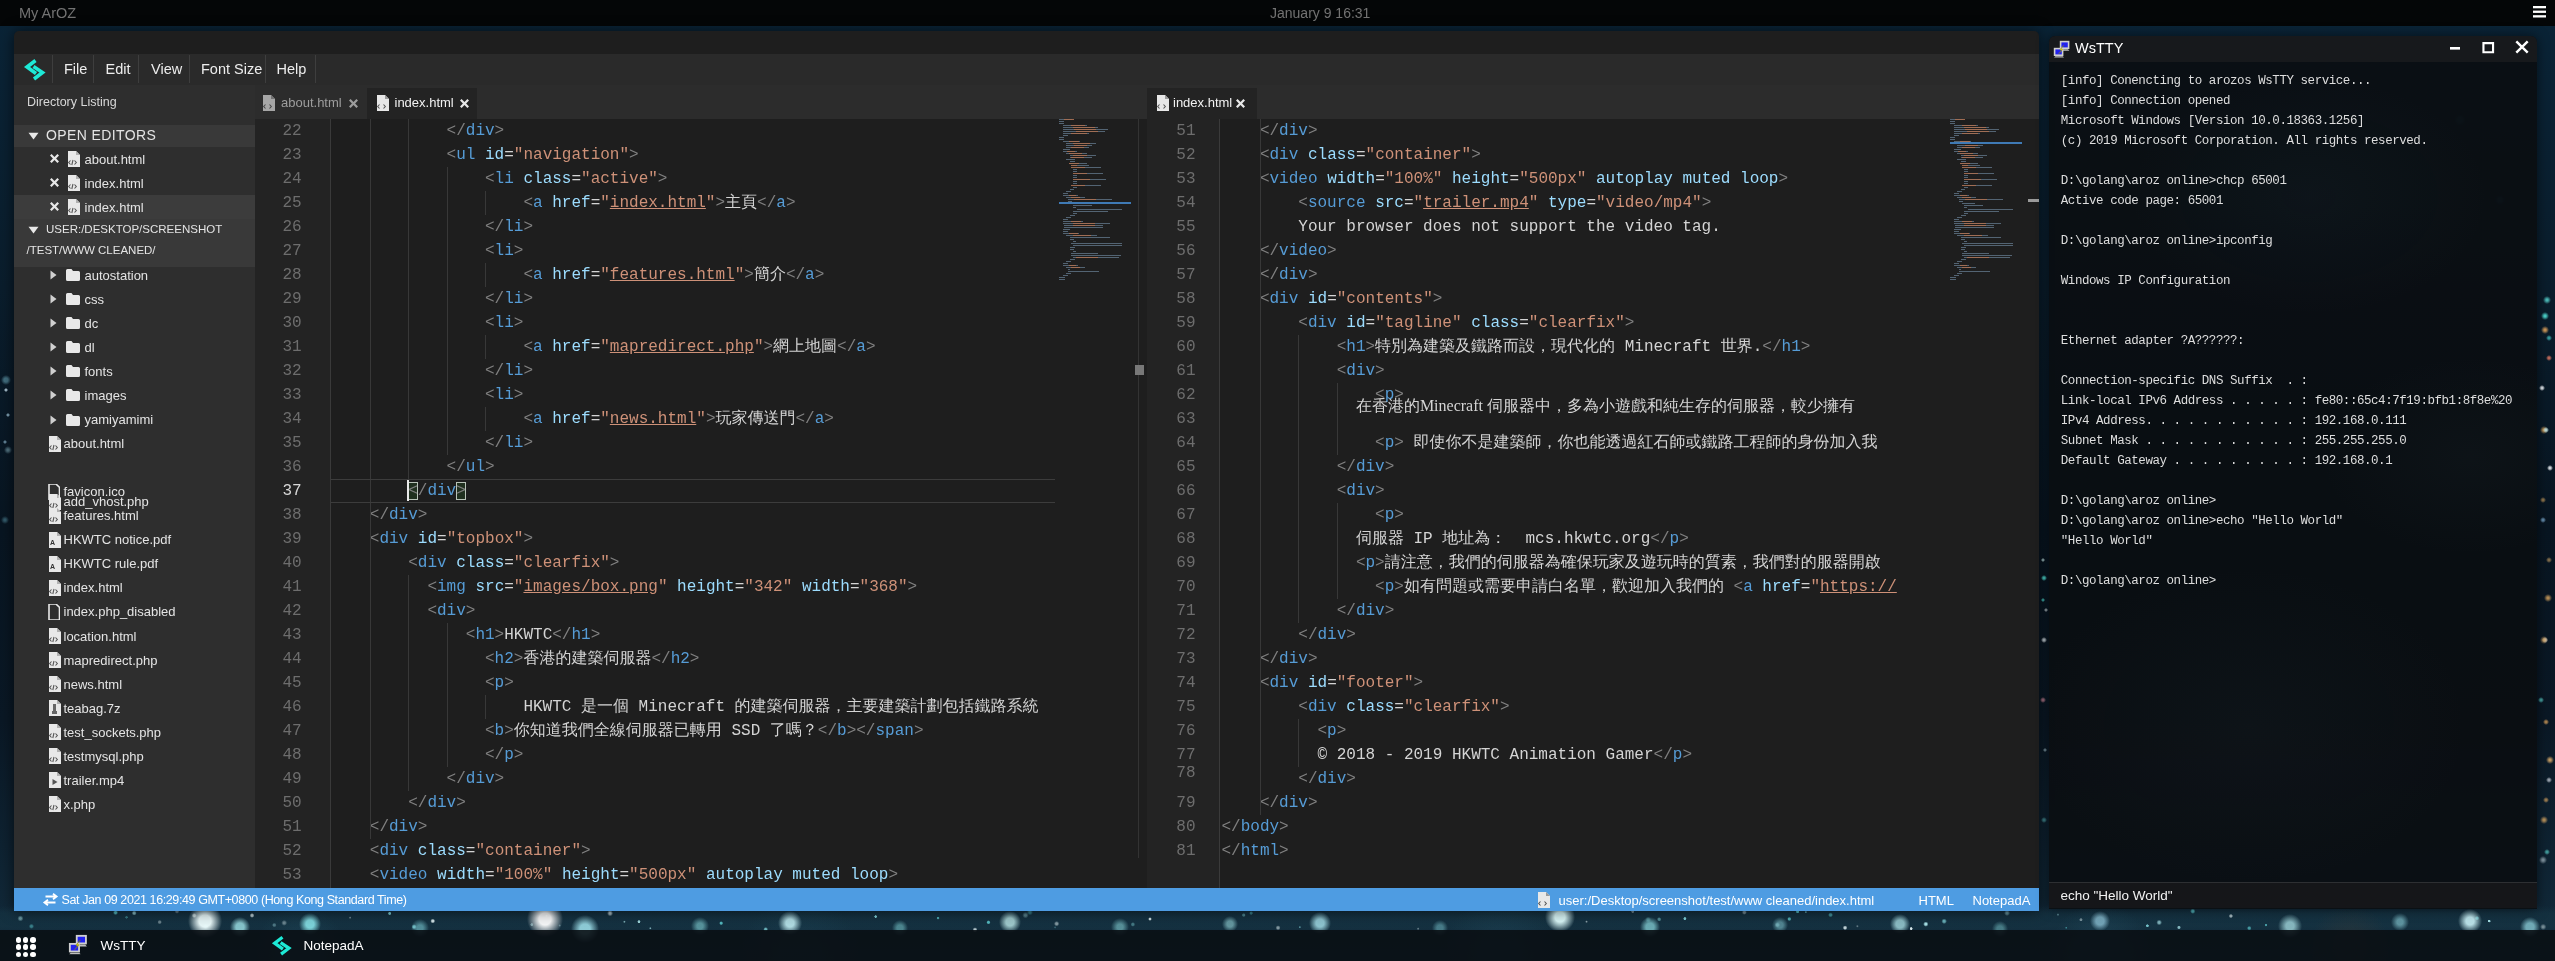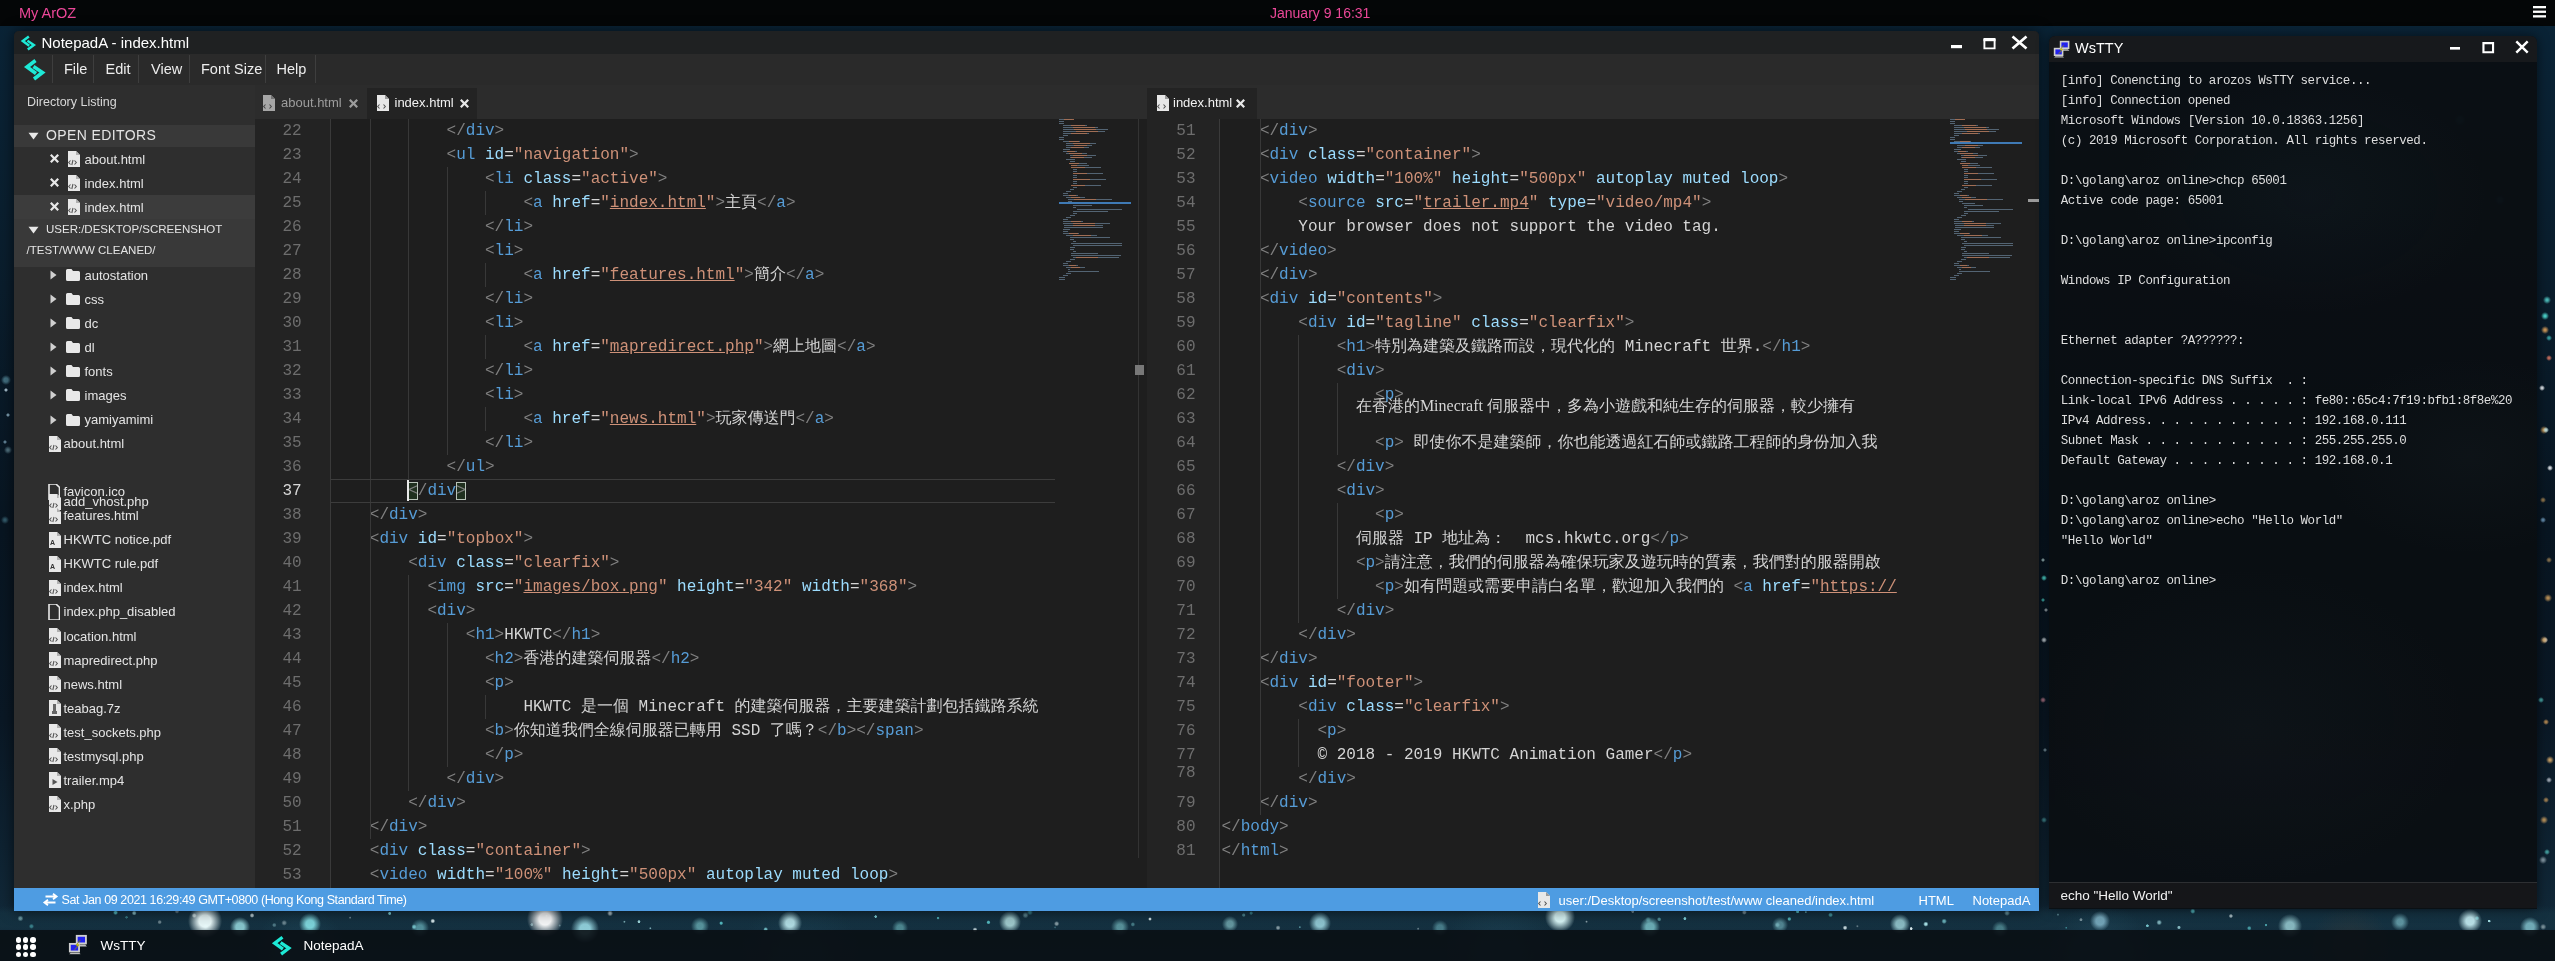--- a/index.html
+++ b/index.html
@@ -1,21 +1,21 @@
 <!DOCTYPE html>
 <html><head><meta charset="utf-8"><style>
 * { margin:0; padding:0; box-sizing:border-box; } svg { display:block; }
 html,body { width:2555px; height:961px; overflow:hidden; background:#06131c; }
 body { font-family:"Liberation Sans",sans-serif; position:relative; }
 .abs { position:absolute; }
 #desktop { position:absolute; inset:0;
  background:linear-gradient(180deg,#0a2437 0%,#0a1d2c 30%,#081521 55%,#0a1825 75%,#0e2231 88%,#132c3d 100%);
 }
 #bokeh { position:absolute; inset:0; background-image:radial-gradient(circle at 205px 921px, rgba(240,255,255,.95) 0, rgba(240,255,255,.95) 6px, transparent 17px),radial-gradient(circle at 240px 927px, rgba(160,230,235,.8) 0, rgba(160,230,235,.8) 4px, transparent 10px),radial-gradient(circle at 310px 924px, rgba(140,235,240,.85) 0, rgba(140,235,240,.85) 4px, transparent 11px),radial-gradient(circle at 420px 928px, rgba(120,200,210,.6) 0, rgba(120,200,210,.6) 3px, transparent 9px),radial-gradient(circle at 545px 919px, rgba(255,255,255,.95) 0, rgba(255,255,255,.95) 6px, transparent 18px),radial-gradient(circle at 585px 929px, rgba(170,240,250,.8) 0, rgba(170,240,250,.8) 5px, transparent 14px),radial-gradient(circle at 700px 926px, rgba(130,210,215,.6) 0, rgba(130,210,215,.6) 3px, transparent 9px),radial-gradient(circle at 790px 923px, rgba(200,245,250,.85) 0, rgba(200,245,250,.85) 4px, transparent 12px),radial-gradient(circle at 900px 928px, rgba(120,200,205,.55) 0, rgba(120,200,205,.55) 3px, transparent 8px),radial-gradient(circle at 1010px 922px, rgba(190,235,235,.8) 0, rgba(190,235,235,.8) 4px, transparent 11px),radial-gradient(circle at 1120px 927px, rgba(130,205,210,.6) 0, rgba(130,205,210,.6) 3px, transparent 9px),radial-gradient(circle at 1230px 924px, rgba(150,215,220,.6) 0, rgba(150,215,220,.6) 3px, transparent 8px),radial-gradient(circle at 1320px 923px, rgba(170,230,240,.8) 0, rgba(170,230,240,.8) 4px, transparent 11px),radial-gradient(circle at 1440px 928px, rgba(120,195,205,.5) 0, rgba(120,195,205,.5) 3px, transparent 8px),radial-gradient(circle at 1560px 917px, rgba(225,255,255,.95) 0, rgba(225,255,255,.95) 5px, transparent 15px),radial-gradient(circle at 1650px 927px, rgba(140,220,225,.7) 0, rgba(140,220,225,.7) 4px, transparent 10px),radial-gradient(circle at 1780px 925px, rgba(130,200,210,.55) 0, rgba(130,200,210,.55) 3px, transparent 8px),radial-gradient(circle at 1900px 924px, rgba(175,230,235,.75) 0, rgba(175,230,235,.75) 4px, transparent 10px),radial-gradient(circle at 2000px 929px, rgba(120,195,200,.5) 0, rgba(120,195,200,.5) 3px, transparent 8px),radial-gradient(circle at 2100px 921px, rgba(150,205,225,.7) 0, rgba(150,205,225,.7) 4px, transparent 10px),radial-gradient(circle at 2290px 926px, rgba(170,225,230,.75) 0, rgba(170,225,230,.75) 4px, transparent 12px),radial-gradient(circle at 2400px 922px, rgba(140,210,220,.6) 0, rgba(140,210,220,.6) 3px, transparent 9px),radial-gradient(circle at 2470px 921px, rgba(210,250,255,.85) 0, rgba(210,250,255,.85) 4px, transparent 12px),radial-gradient(circle at 2530px 927px, rgba(150,220,230,.7) 0, rgba(150,220,230,.7) 4px, transparent 10px),radial-gradient(circle at 2545px 316px, rgba(80,225,215,.9) 0, rgba(80,225,215,.9) 1px, transparent 4px),radial-gradient(circle at 2549px 338px, rgba(70,200,200,.7) 0, rgba(70,200,200,.7) 1px, transparent 3px),radial-gradient(circle at 2546px 430px, rgba(200,240,245,.8) 0, rgba(200,240,245,.8) 1px, transparent 3px),radial-gradient(circle at 2543px 500px, rgba(190,150,90,.7) 0, rgba(190,150,90,.7) 1px, transparent 3px),radial-gradient(circle at 2549px 560px, rgba(200,160,100,.6) 0, rgba(200,160,100,.6) 1px, transparent 3px),radial-gradient(circle at 2544px 640px, rgba(220,170,100,.75) 0, rgba(220,170,100,.75) 1px, transparent 4px),radial-gradient(circle at 2550px 760px, rgba(230,180,110,.8) 0, rgba(230,180,110,.8) 1px, transparent 4px),radial-gradient(circle at 2546px 800px, rgba(210,160,95,.7) 0, rgba(210,160,95,.7) 1px, transparent 3px),radial-gradient(circle at 2543px 860px, rgba(200,220,230,.6) 0, rgba(200,220,230,.6) 1px, transparent 4px),radial-gradient(circle at 2044px 578px, rgba(80,225,215,.9) 0, rgba(80,225,215,.9) 1px, transparent 3px),radial-gradient(circle at 2043px 600px, rgba(80,225,215,.7) 0, rgba(80,225,215,.7) 1px, transparent 2px),radial-gradient(circle at 2044px 640px, rgba(230,240,245,.8) 0, rgba(230,240,245,.8) 1px, transparent 3px),radial-gradient(circle at 2043px 700px, rgba(225,145,165,.7) 0, rgba(225,145,165,.7) 1px, transparent 3px),radial-gradient(circle at 2045px 750px, rgba(170,200,210,.6) 0, rgba(170,200,210,.6) 1px, transparent 2px),radial-gradient(circle at 2044px 820px, rgba(90,190,195,.6) 0, rgba(90,190,195,.6) 1px, transparent 3px),radial-gradient(circle at 6px 380px, rgba(120,190,210,.5) 0, rgba(120,190,210,.5) 2px, transparent 5px),radial-gradient(circle at 8px 450px, rgba(150,200,215,.5) 0, rgba(150,200,215,.5) 1px, transparent 4px),radial-gradient(circle at 5px 520px, rgba(100,170,190,.45) 0, rgba(100,170,190,.45) 1px, transparent 4px),radial-gradient(circle at 2460px 120px, rgba(60,130,160,.35) 0, rgba(60,130,160,.35) 2px, transparent 6px),radial-gradient(circle at 2500px 200px, rgba(60,140,165,.3) 0, rgba(60,140,165,.3) 2px, transparent 5px),radial-gradient(circle at 2547px 300px, rgba(90,220,215,.8) 0, rgba(90,220,215,.8) 1px, transparent 4px),radial-gradient(circle at 2545px 330px, rgba(235,170,95,.85) 0, rgba(235,170,95,.85) 1px, transparent 4px),radial-gradient(circle at 2549px 358px, rgba(225,120,100,.8) 0, rgba(225,120,100,.8) 1px, transparent 3px),radial-gradient(circle at 2542px 388px, rgba(240,245,250,.9) 0, rgba(240,245,250,.9) 1px, transparent 3px),radial-gradient(circle at 2544px 430px, rgba(235,180,100,.8) 0, rgba(235,180,100,.8) 1px, transparent 4px),radial-gradient(circle at 2550px 468px, rgba(235,240,245,.85) 0, rgba(235,240,245,.85) 1px, transparent 3px),radial-gradient(circle at 2543px 520px, rgba(130,180,220,.7) 0, rgba(130,180,220,.7) 1px, transparent 3px),radial-gradient(circle at 2548px 598px, rgba(230,175,100,.75) 0, rgba(230,175,100,.75) 1px, transparent 4px),radial-gradient(circle at 2545px 640px, rgba(240,245,250,.8) 0, rgba(240,245,250,.8) 1px, transparent 3px),radial-gradient(circle at 2541px 700px, rgba(90,210,205,.7) 0, rgba(90,210,205,.7) 1px, transparent 3px),radial-gradient(circle at 2546px 722px, rgba(230,170,95,.7) 0, rgba(230,170,95,.7) 1px, transparent 3px),radial-gradient(circle at 2549px 780px, rgba(220,225,235,.65) 0, rgba(220,225,235,.65) 1px, transparent 3px),radial-gradient(circle at 2544px 820px, rgba(235,180,105,.75) 0, rgba(235,180,105,.75) 1px, transparent 4px),radial-gradient(circle at 2547px 852px, rgba(85,200,195,.7) 0, rgba(85,200,195,.7) 1px, transparent 3px),radial-gradient(circle at 6px 390px, rgba(200,225,240,.8) 0, rgba(200,225,240,.8) 1px, transparent 2px),radial-gradient(circle at 8px 415px, rgba(170,210,230,.7) 0, rgba(170,210,230,.7) 1px, transparent 2px),radial-gradient(circle at 5px 442px, rgba(150,195,220,.6) 0, rgba(150,195,220,.6) 1px, transparent 2px),radial-gradient(circle at 2043px 560px, rgba(200,235,235,.7) 0, rgba(200,235,235,.7) 1px, transparent 2px),radial-gradient(circle at 2046px 610px, rgba(230,240,245,.6) 0, rgba(230,240,245,.6) 1px, transparent 2px),radial-gradient(circle at 300px 950px, rgba(40,90,110,.25) 0, rgba(40,90,110,.25) 16px, transparent 45px),radial-gradient(circle at 800px 955px, rgba(35,80,100,.22) 0, rgba(35,80,100,.22) 21px, transparent 60px),radial-gradient(circle at 1500px 950px, rgba(40,85,105,.22) 0, rgba(40,85,105,.22) 19px, transparent 55px),radial-gradient(circle at 2100px 952px, rgba(45,95,115,.25) 0, rgba(45,95,115,.25) 18px, transparent 50px),radial-gradient(circle at 2350px 945px, rgba(70,60,50,.25) 0, rgba(70,60,50,.25) 14px, transparent 40px),radial-gradient(circle at 1632.7498000984458px 911.4752043492307px, rgba(235,250,252,0.43) 0, rgba(235,250,252,0.43) 1px, transparent 1.7500586367382385px),radial-gradient(circle at 274.31279571391394px 925.0726871486859px, rgba(180,240,245,0.37) 0, rgba(180,240,245,0.37) 1px, transparent 2.2907330674966992px),radial-gradient(circle at 252.0489568498289px 915.420556974424px, rgba(235,250,252,0.74) 0, rgba(235,250,252,0.74) 1px, transparent 2.4040374580999604px),radial-gradient(circle at 1789.3521831832968px 918.9708765982715px, rgba(90,200,205,0.80) 0, rgba(90,200,205,0.80) 1px, transparent 2.098418092567707px),radial-gradient(circle at 31.441861985494373px 926.3105657848233px, rgba(90,200,205,0.50) 0, rgba(90,200,205,0.50) 1px, transparent 2.596278789976454px),radial-gradient(circle at 559.7438181321996px 925.5063884511239px, rgba(180,240,245,0.40) 0, rgba(180,240,245,0.40) 0px, transparent 1.4044205530396974px),radial-gradient(circle at 2159.1607468590732px 922.4707945959709px, rgba(180,240,245,0.64) 0, rgba(180,240,245,0.64) 1px, transparent 2.8142565465487603px),radial-gradient(circle at 2476.982882867808px 918.1921531669587px, rgba(90,200,205,0.67) 0, rgba(90,200,205,0.67) 1px, transparent 2.304081262546454px),radial-gradient(circle at 1797.5667456237563px 911.8706632894576px, rgba(90,200,205,0.89) 0, rgba(90,200,205,0.89) 1px, transparent 1.6557965513030937px),radial-gradient(circle at 2178.953834168322px 927.4631896683501px, rgba(180,240,245,0.70) 0, rgba(180,240,245,0.70) 1px, transparent 1.9602524500783323px),radial-gradient(circle at 938.0254127943132px 918.0334383752207px, rgba(90,200,205,0.74) 0, rgba(90,200,205,0.74) 1px, transparent 1.6190140615429753px),radial-gradient(circle at 1744.3755938077682px 912.3566476819924px, rgba(235,250,252,0.44) 0, rgba(235,250,252,0.44) 1px, transparent 2.4699565763941207px),radial-gradient(circle at 975.022267646849px 929.8009436620953px, rgba(235,250,252,0.73) 0, rgba(235,250,252,0.73) 1px, transparent 2.4799995197081857px),radial-gradient(circle at 2147.415358080218px 925.7439983193786px, rgba(140,230,235,0.79) 0, rgba(140,230,235,0.79) 1px, transparent 1.6580961439282087px),radial-gradient(circle at 1029.946911166492px 912.2575834990193px, rgba(90,200,205,0.47) 0, rgba(90,200,205,0.47) 1px, transparent 3.02627224837109px),radial-gradient(circle at 1278.0550865154617px 927.8089799238473px, rgba(235,250,252,0.50) 0, rgba(235,250,252,0.50) 1px, transparent 2.485703740400848px),radial-gradient(circle at 638.9675944657781px 921.6659945490999px, rgba(180,240,245,0.84) 0, rgba(180,240,245,0.84) 1px, transparent 1.7254832170458705px),radial-gradient(circle at 1025.4832780052052px 915.1670944239884px, rgba(180,240,245,0.40) 0, rgba(180,240,245,0.40) 1px, transparent 3.1950752129902202px),radial-gradient(circle at 134.20442982457845px 913.0833334766626px, rgba(180,240,245,0.68) 0, rgba(180,240,245,0.68) 1px, transparent 2.45489208340618px),radial-gradient(circle at 988.4612985364852px 922.3218801388614px, rgba(90,200,205,0.88) 0, rgba(90,200,205,0.88) 1px, transparent 2.1360997755693543px),radial-gradient(circle at 2192.77264665328px 911.2181394169136px, rgba(90,200,205,0.77) 0, rgba(90,200,205,0.77) 1px, transparent 2.6414436387203892px),radial-gradient(circle at 875.6439467685444px 916.5765024443011px, rgba(140,230,235,0.87) 0, rgba(140,230,235,0.87) 1px, transparent 1.5163155086893394px),radial-gradient(circle at 2230.907939156831px 916.0043919642708px, rgba(235,250,252,0.63) 0, rgba(235,250,252,0.63) 1px, transparent 2.2011722261005966px),radial-gradient(circle at 284.2193816781936px 922.880703677762px, rgba(235,250,252,0.43) 0, rgba(235,250,252,0.43) 1px, transparent 2.883338696344934px),radial-gradient(circle at 1944.1523241901327px 921.2482015722729px, rgba(140,230,235,0.68) 0, rgba(140,230,235,0.68) 1px, transparent 2.7572529572611164px),radial-gradient(circle at 1251.172441313238px 913.125486781097px, rgba(90,200,205,0.48) 0, rgba(90,200,205,0.48) 1px, transparent 1.925961534361867px),radial-gradient(circle at 624.4051288914998px 921.7797819300893px, rgba(180,240,245,0.80) 0, rgba(180,240,245,0.80) 0px, transparent 1.3575140965827321px),radial-gradient(circle at 2489.3007690036557px 921.1214172210608px, rgba(180,240,245,0.87) 0, rgba(180,240,245,0.87) 1px, transparent 1.4515210230408826px),radial-gradient(circle at 432.771206204543px 921.0258019609469px, rgba(235,250,252,0.86) 0, rgba(235,250,252,0.86) 1px, transparent 2.4131878349652576px),radial-gradient(circle at 1925.820947488588px 924.1074850098928px, rgba(180,240,245,0.90) 0, rgba(180,240,245,0.90) 1px, transparent 2.6258979456382434px),radial-gradient(circle at 1659.1914858278174px 919.3239015943756px, rgba(140,230,235,0.49) 0, rgba(140,230,235,0.49) 1px, transparent 2.235151682071181px),radial-gradient(circle at 176.98551770565265px 911.3996509401342px, rgba(235,250,252,0.35) 0, rgba(235,250,252,0.35) 1px, transparent 2.3078430448489593px),radial-gradient(circle at 1805.8375947675888px 912.1186015706502px, rgba(140,230,235,0.82) 0, rgba(140,230,235,0.82) 0px, transparent 1.334800656220615px),radial-gradient(circle at 194.26909521829322px 915.5220880530109px, rgba(235,250,252,0.65) 0, rgba(235,250,252,0.65) 1px, transparent 2.537955556592561px),radial-gradient(circle at 1845.0819916788562px 927.765278427674px, rgba(235,250,252,0.78) 0, rgba(235,250,252,0.78) 1px, transparent 2.3524232994417997px),radial-gradient(circle at 2057.967404349608px 914.6177883728757px, rgba(180,240,245,0.54) 0, rgba(180,240,245,0.54) 0px, transparent 1.3938616284576466px),radial-gradient(circle at 1055.0887584058373px 927.4128982190225px, rgba(140,230,235,0.38) 0, rgba(140,230,235,0.38) 0px, transparent 1.308342374464341px),radial-gradient(circle at 1857.3803787561922px 926.2112577063723px, rgba(235,250,252,0.45) 0, rgba(235,250,252,0.45) 0px, transparent 1.418538064489608px),radial-gradient(circle at 1149.9922760178238px 919.0157511568536px, rgba(235,250,252,0.83) 0, rgba(235,250,252,0.83) 1px, transparent 1.757090289333881px),radial-gradient(circle at 205.72376758695208px 926.3524226499023px, rgba(140,230,235,0.38) 0, rgba(140,230,235,0.38) 1px, transparent 2.9119337849367453px),radial-gradient(circle at 2543.184645084198px 926.8845241165191px, rgba(235,250,252,0.44) 0, rgba(235,250,252,0.44) 1px, transparent 3.1379925145695022px),radial-gradient(circle at 1243.6720473903176px 915.0611986847845px, rgba(140,230,235,0.44) 0, rgba(140,230,235,0.44) 1px, transparent 2.002080585098905px),radial-gradient(circle at 20.453107229108866px 918.4180133941685px, rgba(180,240,245,0.51) 0, rgba(180,240,245,0.51) 1px, transparent 3.0530361471186667px),radial-gradient(circle at 1777.3765041084112px 924.8796010308938px, rgba(180,240,245,0.44) 0, rgba(180,240,245,0.44) 1px, transparent 2.7667230569685746px),radial-gradient(circle at 765.6707985012474px 929.405477934414px, rgba(140,230,235,0.76) 0, rgba(140,230,235,0.76) 1px, transparent 2.358360581632512px),radial-gradient(circle at 159.6281404559322px 922.0993742947204px, rgba(235,250,252,0.38) 0, rgba(235,250,252,0.38) 1px, transparent 2.205700765839027px),radial-gradient(circle at 1299.8060973933486px 927.1755083615383px, rgba(140,230,235,0.72) 0, rgba(140,230,235,0.72) 0px, transparent 1.3370426654075847px),radial-gradient(circle at 610.0658543523559px 913.2778456649953px, rgba(235,250,252,0.67) 0, rgba(235,250,252,0.67) 1px, transparent 2.980574628258875px),radial-gradient(circle at 115.54640559133291px 912.5576847044026px, rgba(90,200,205,0.86) 0, rgba(90,200,205,0.86) 1px, transparent 2.514746328945045px),radial-gradient(circle at 531.7757745415472px 924.6076442149989px, rgba(180,240,245,0.42) 0, rgba(180,240,245,0.42) 1px, transparent 1.677371905231692px),radial-gradient(circle at 1648.1169957592533px 919.6872668788386px, rgba(140,230,235,0.36) 0, rgba(140,230,235,0.36) 1px, transparent 3.0580366634110283px),radial-gradient(circle at 1586.5329163975248px 921.6968792671399px, rgba(235,250,252,0.63) 0, rgba(235,250,252,0.63) 0px, transparent 1.399962497849177px),radial-gradient(circle at 350.11512302716227px 917.6311678643258px, rgba(235,250,252,0.55) 0, rgba(235,250,252,0.55) 0px, transparent 1.3375826281200385px),radial-gradient(circle at 414.0994858637969px 926.8411541381563px, rgba(140,230,235,0.72) 0, rgba(140,230,235,0.72) 1px, transparent 2.607079850174742px),radial-gradient(circle at 1418.1437746988847px 928.7033647492855px, rgba(235,250,252,0.50) 0, rgba(235,250,252,0.50) 0px, transparent 1.407173003836423px),radial-gradient(circle at 2265.973148724444px 925.105916995639px, rgba(90,200,205,0.68) 0, rgba(90,200,205,0.68) 1px, transparent 1.5108958195499809px),radial-gradient(circle at 1830.5588334611587px 914.8683489342216px, rgba(90,200,205,0.63) 0, rgba(90,200,205,0.63) 1px, transparent 2.468475917770159px),radial-gradient(circle at 650.3367677368321px 928.2550218781529px, rgba(180,240,245,0.81) 0, rgba(180,240,245,0.81) 0px, transparent 1.3015977873250613px),radial-gradient(circle at 126.53950735159655px 917.3375742334966px, rgba(90,200,205,0.44) 0, rgba(90,200,205,0.44) 1px, transparent 1.4616393214034045px),radial-gradient(circle at 1132.843845007952px 924.4076814884398px, rgba(140,230,235,0.39) 0, rgba(140,230,235,0.39) 1px, transparent 2.3218137295494925px),radial-gradient(circle at 2249.2591750493616px 928.174642859638px, rgba(90,200,205,0.67) 0, rgba(90,200,205,0.67) 1px, transparent 2.2911805784110446px),radial-gradient(circle at 389.6772774857311px 913.4214648663607px, rgba(140,230,235,0.84) 0, rgba(140,230,235,0.84) 1px, transparent 1.8165166998602673px),radial-gradient(circle at 546.4936419995777px 915.7410650452356px, rgba(180,240,245,0.89) 0, rgba(180,240,245,0.89) 0px, transparent 1.4055872433435712px),radial-gradient(circle at 1911.1783561931543px 928.5895126288216px, rgba(235,250,252,0.89) 0, rgba(235,250,252,0.89) 1px, transparent 1.6734746644587173px),radial-gradient(circle at 2066.2524514492043px 927.7469078886031px, rgba(90,200,205,0.78) 0, rgba(90,200,205,0.78) 0px, transparent 1.2495727237963774px),radial-gradient(circle at 1056.6343113754308px 923.7282354564758px, rgba(235,250,252,0.50) 0, rgba(235,250,252,0.50) 1px, transparent 2.670115077655752px),radial-gradient(circle at 2007.057508112742px 913.0538169016562px, rgba(180,240,245,0.47) 0, rgba(180,240,245,0.47) 1px, transparent 2.9443335658121796px),radial-gradient(circle at 2080.9641121602303px 919.7457614588999px, rgba(235,250,252,0.47) 0, rgba(235,250,252,0.47) 1px, transparent 1.810381734677201px),radial-gradient(circle at 1684.8839523540314px 918.5708535927309px, rgba(140,230,235,0.88) 0, rgba(140,230,235,0.88) 1px, transparent 1.7572061220460078px),radial-gradient(circle at 721.1862315863347px 923.188153033545px, rgba(90,200,205,0.87) 0, rgba(90,200,205,0.87) 1px, transparent 1.9993567687201217px),linear-gradient(180deg, transparent 906px, rgba(40,105,115,.12) 913px, rgba(40,105,115,.12) 927px, transparent 934px); }
-#topbar { position:absolute; left:0; top:0; width:2555px; height:26px; background:#040607; color:#ec4899; }
+#topbar { position:absolute; left:0; top:0; width:2555px; height:26px; background:#040607; color:#737373; }
 #topbar .l { position:absolute; left:19px; top:5px; font-size:14.5px; }
 #topbar .c { position:absolute; left:1270px; top:5px; font-size:14px; }
 #win { position:absolute; left:13.5px; top:30.5px; width:2025.5px; height:880.5px; background:#1e1e1e;
  border-radius:5px 5px 0 0; box-shadow:0 0 14px rgba(0,0,0,.6); }
 #ttl { position:absolute; left:0; top:0; width:100%; height:23.5px; background:#1f2122; border-radius:5px 5px 0 0; }
 #ttl .t { position:absolute; left:28px; top:3.5px; font-size:15px; color:#fff; }
 #menu { position:absolute; left:0; top:23.5px; width:100%; height:30.5px; background:#2a2a2a; color:#ededed; font-size:14.5px; }
 #menu .sep { position:absolute; top:1px; height:28px; width:1px; background:#3e3e3e; }
 #menu .mi { position:absolute; top:7px; }
 #side { position:absolute; left:0; top:54px; width:241.5px; height:803px; background:#2e2e2e; color:#e4e4e4; }
@@ -57,41 +57,20 @@
 <svg class="abs" style="left:2533px;top:6px;" width="13" height="12" viewBox="0 0 13 12">
       <g fill="#fff">
         <rect y="0" width="13" height="2.3"></rect>
         <rect y="4.6" width="13" height="2.3"></rect>
         <rect y="9.2" width="13" height="2.3"></rect>
       </g>
     </svg>
   </div>
 
 <div id="win">
- <div id="ttl">
-      <span class="abs" style="left:6.5px;top:3px;">
-        <svg width="17" height="17" viewBox="0 0 24 24">
-          <g fill="none" stroke="#1de9d6" stroke-width="3.6">
-            <path d="M12.5 3.5L4 10l9 6.5"></path>
-            <path d="M10.5 9.5l9 6-8.5 6.5"></path>
-          </g>
-        </svg>
-      </span>
-      <span class="t">NotepadA - index.html</span>
-  <svg class="abs" style="left:1937px;top:14.5px;" width="11" height="4" viewBox="0 0 11 4">
-        <rect width="11" height="3.2" fill="#fff"></rect>
-      </svg>
-  <svg class="abs" style="left:1969px;top:4px;" width="13" height="15" viewBox="0 0 13 15">
-        <path d="M1.4 5h10.2v8.4H1.4z" fill="none" stroke="#fff" stroke-width="1.9"></path>
-        <rect x="0.5" y="3" width="12" height="3.2" fill="#fff"></rect>
-      </svg>
-  <svg class="abs" style="left:1997.5px;top:4px;" width="17" height="15" viewBox="0 0 17 15">
-        <path d="M1.5 1.5L15.5 13.5M15.5 1.5L1.5 13.5" stroke="#fff" stroke-width="2.7" fill="none"></path>
-      </svg>
- </div>
  <div id="menu">
   <span class="abs" style="left:9px;top:3px;">
         <svg width="24" height="24" viewBox="0 0 24 24">
           <g fill="none" stroke="#1de9d6" stroke-width="3.6">
             <path d="M12.5 3.5L4 10l9 6.5"></path>
             <path d="M10.5 9.5l9 6-8.5 6.5"></path>
           </g>
         </svg>
       </span>
   <span class="sep" style="left:38px;"></span>

